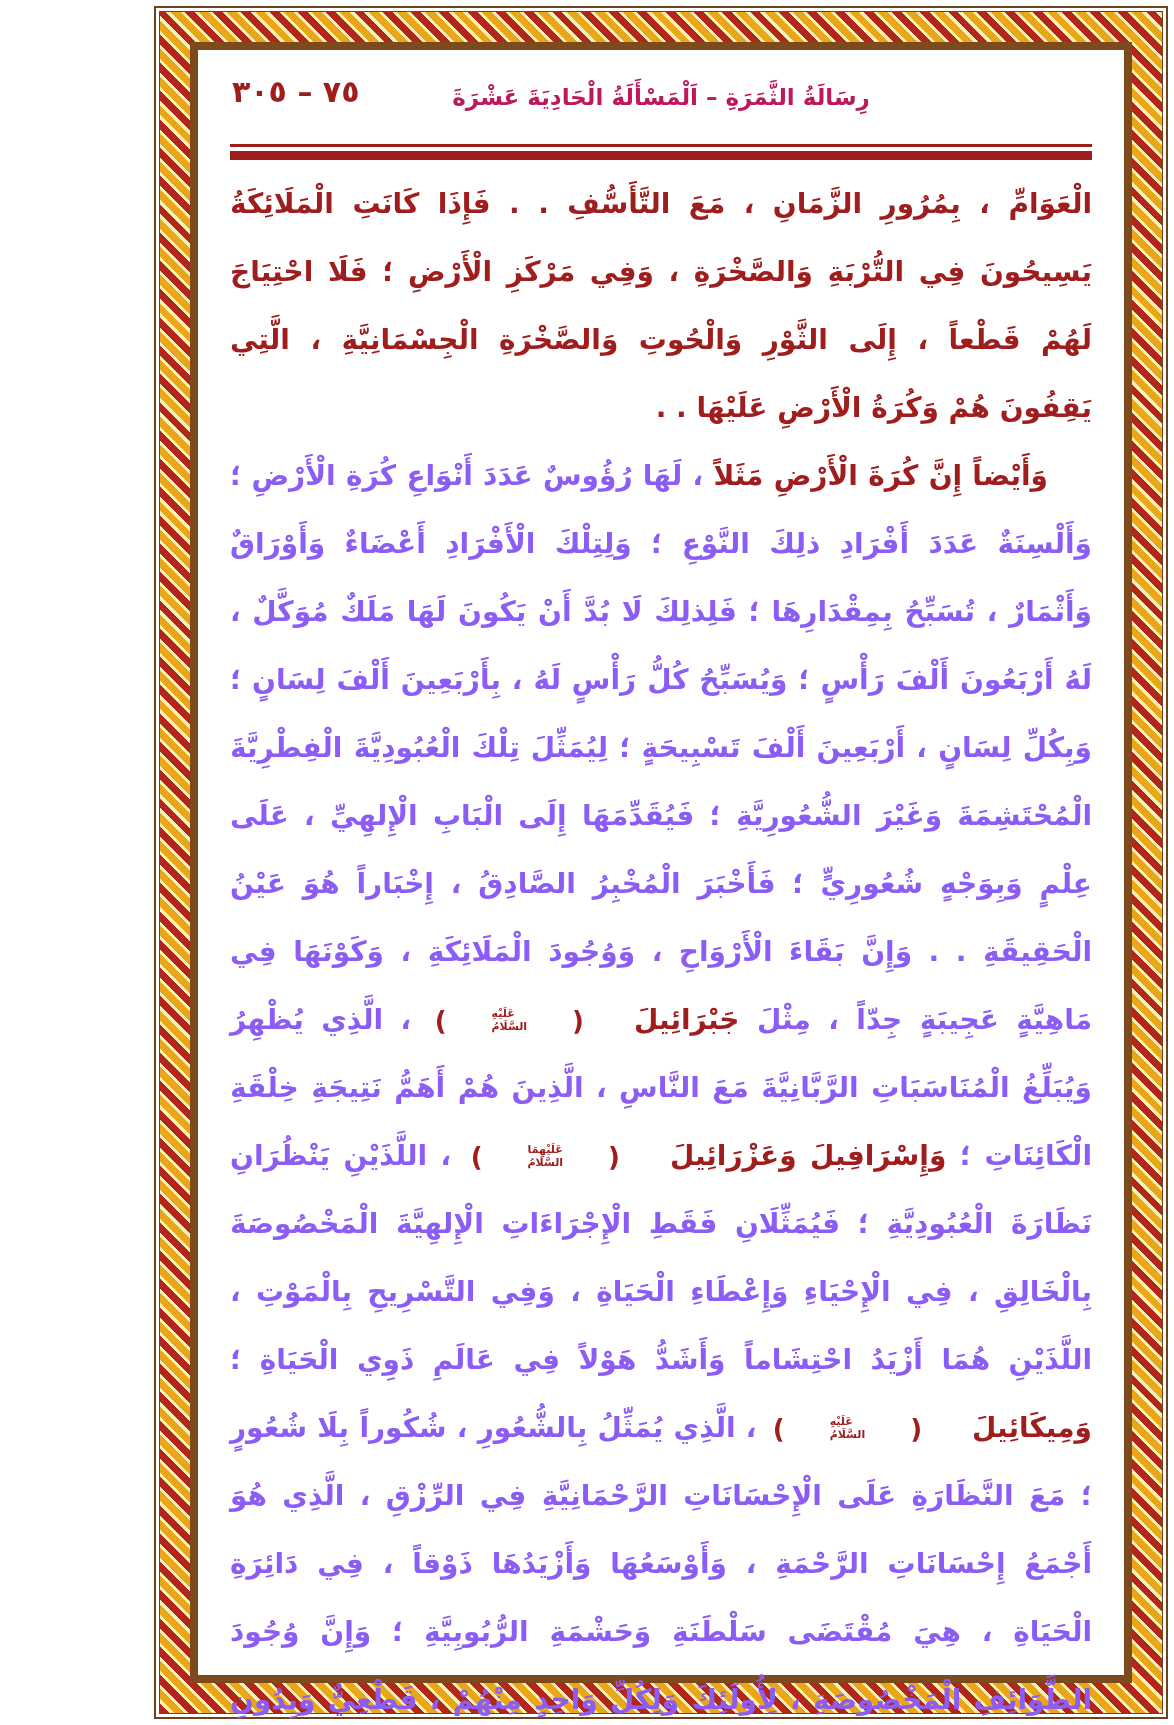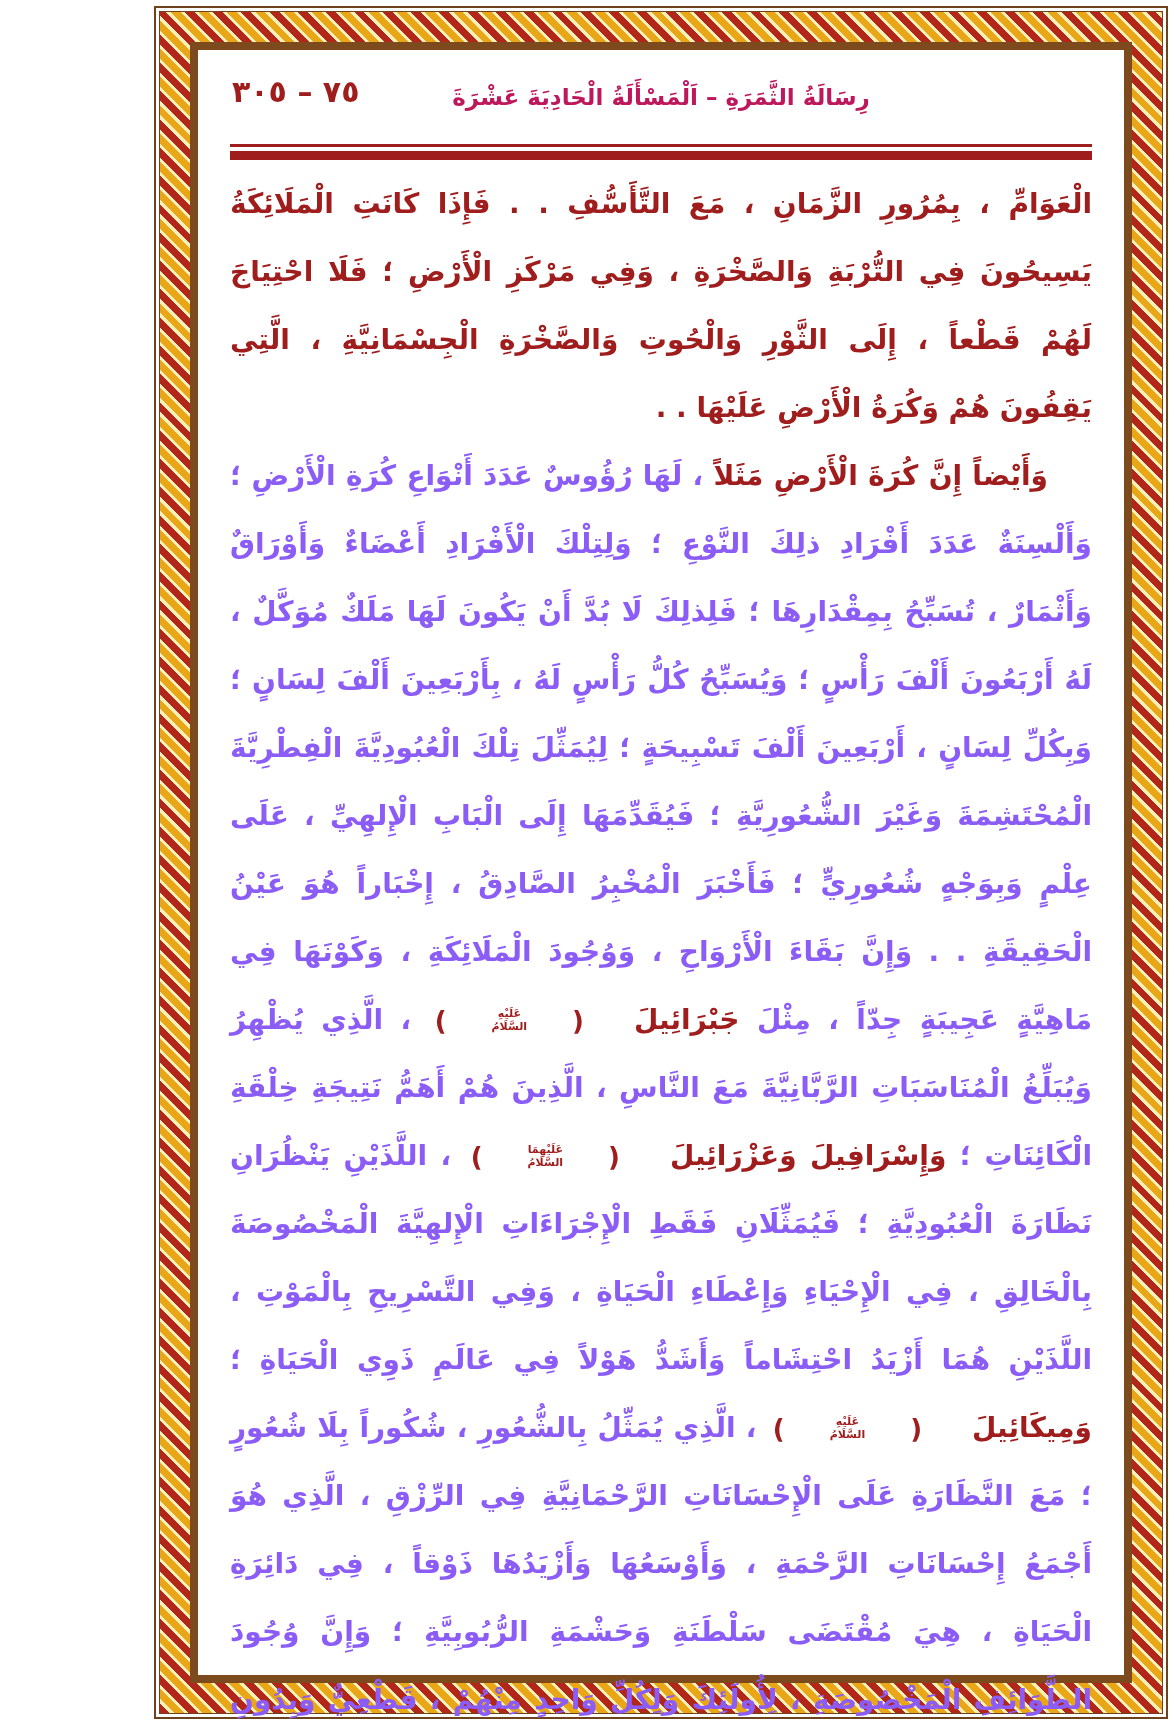--- a/index.html
+++ b/index.html
@@ -51,21 +51,21 @@
   p.para.indent{text-indent:44px;}
   p.para.gap-before{margin-top:34px;}
   .red{color:#A01D1D;}
   .black{color:#8b5cf6;}
   .honorific{
     color:#A01D1D;white-space:nowrap;margin:0 6px;
     display:inline-flex;align-items:center;vertical-align:middle;
   }
   .honorific .paren{font-size:26px;font-weight:bold;line-height:1;}
   .honorific .stack{
-    display:inline-flex;flex-direction:column;align-items:center;
+    display:inline-flex;flex-direction:column;align-items:flex-end;
     font-size:11px;line-height:1.15;font-weight:bold;padding:0 1px;
   }
 </style>
 </head>
 <body>
 
 <div class="page">
   <div class="frame-line">
     <div class="frame-pattern">
       <div class="frame-inner">

